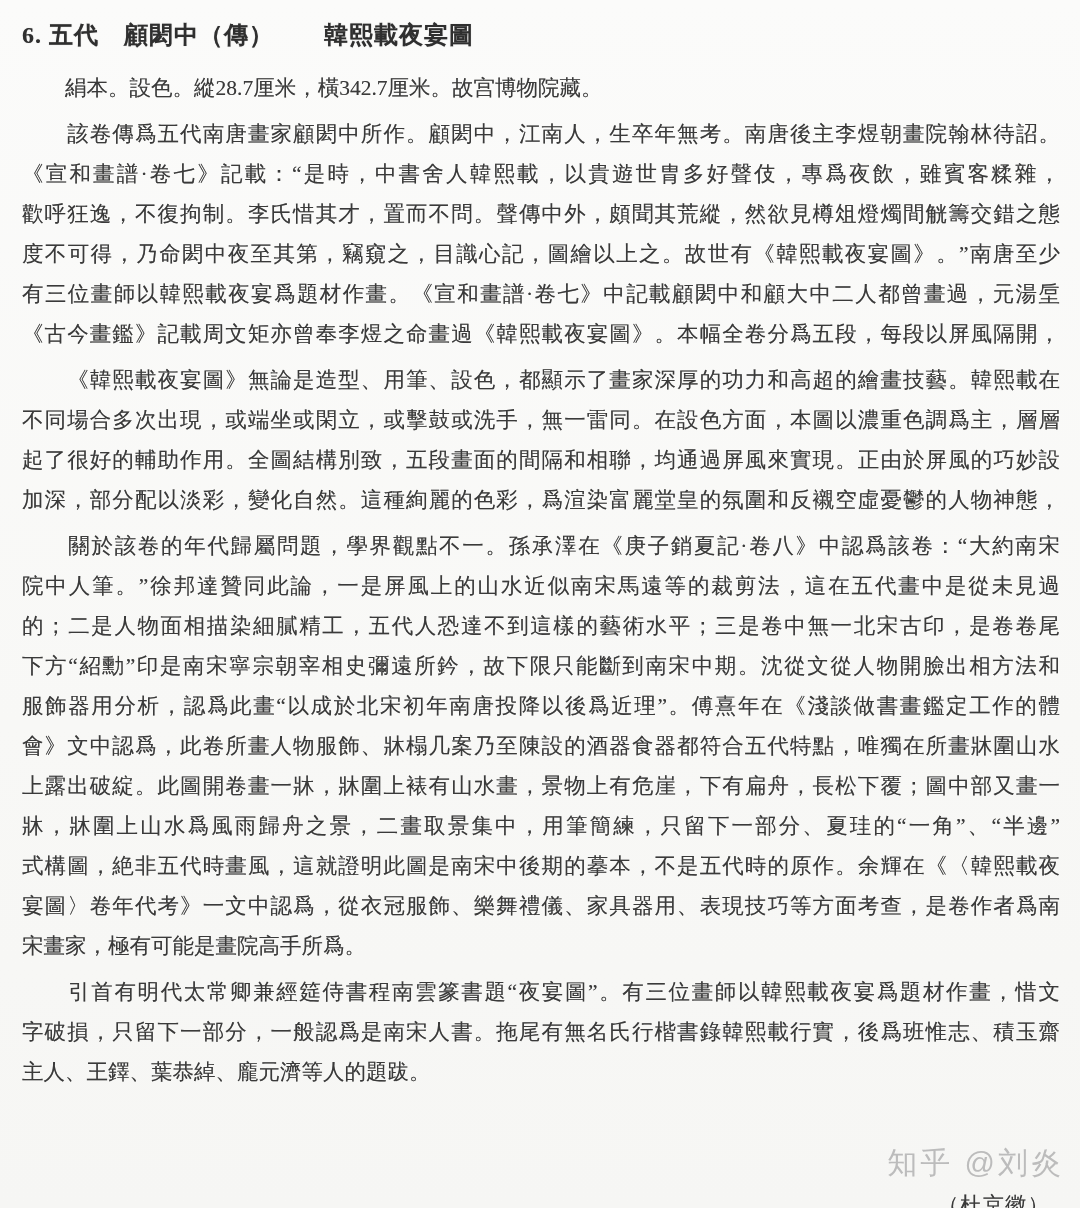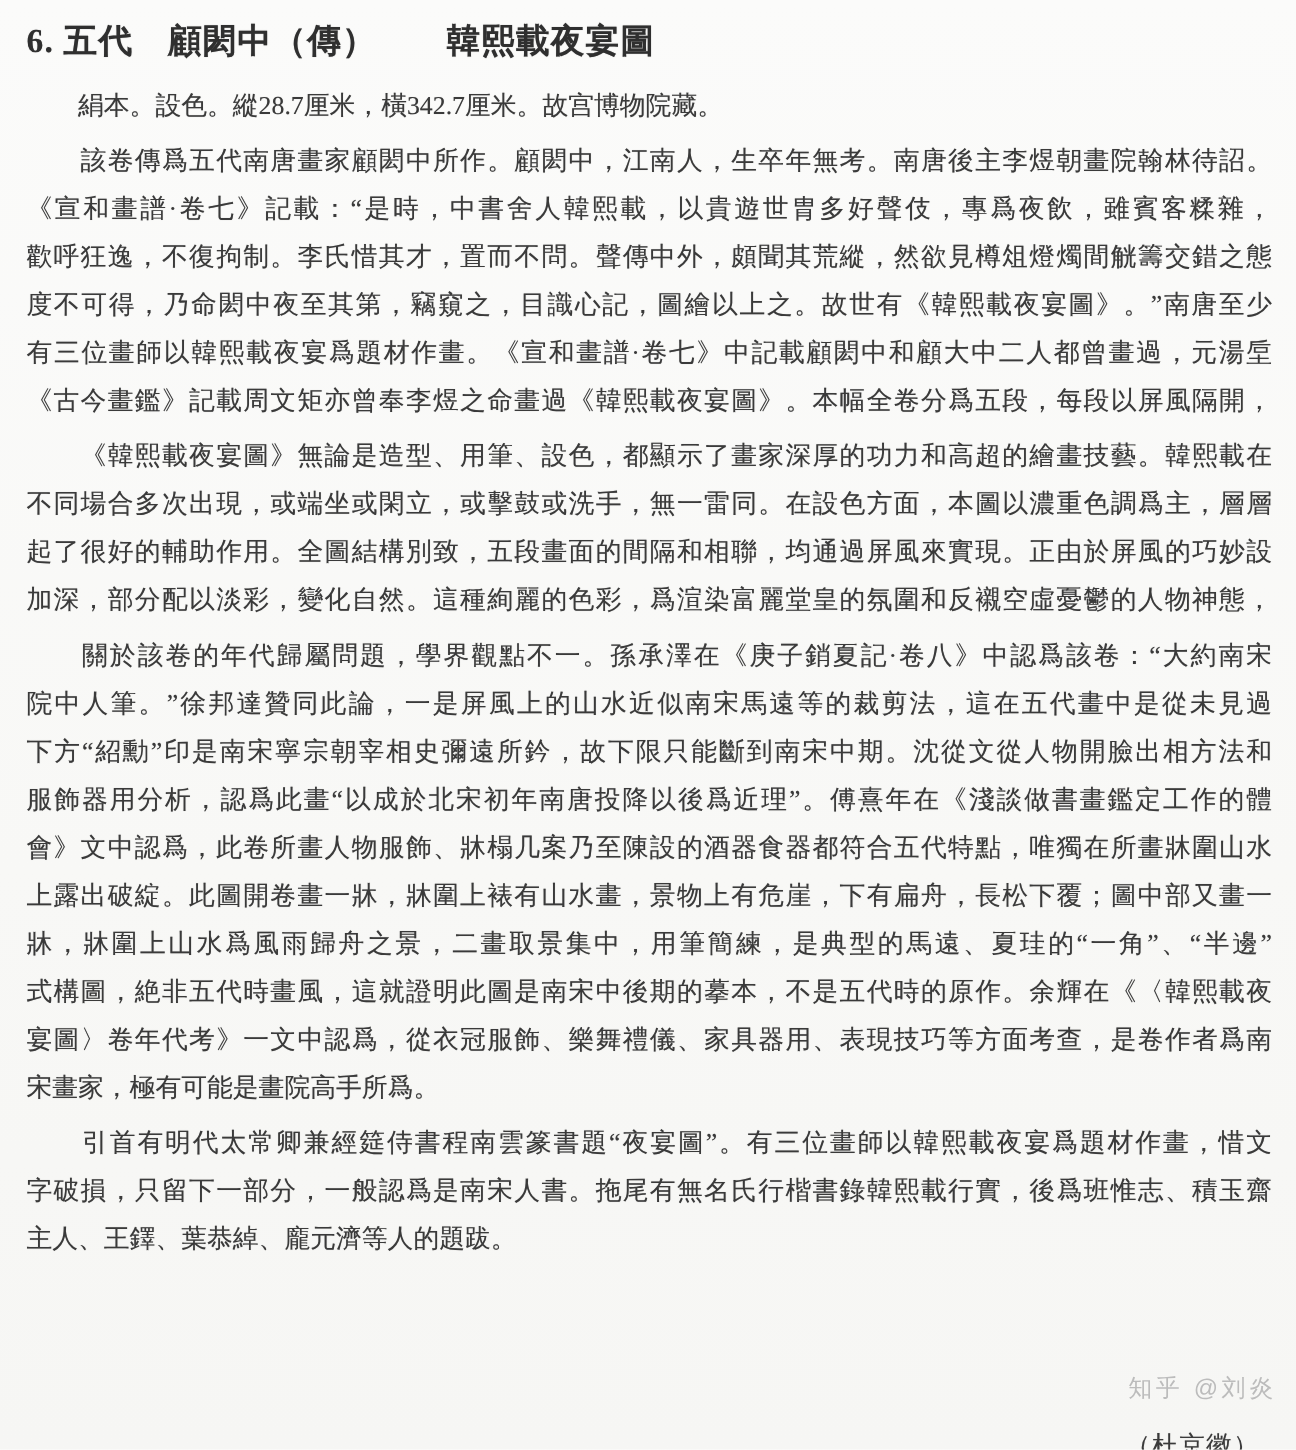--- a/index.html
+++ b/index.html
@@ -8,21 +8,21 @@
     width: 1080px;
     height: 1208px;
     overflow: hidden;
     background: linear-gradient(180deg, #fbfbfa 0%, #f8f8f6 60%, #f6f6f4 100%);
     font-family: "Liberation Serif", "DejaVu Serif", serif;
   }
   .doc {
     padding: 14px 20px 0 22px;
   }
   .doc-title {
-    font-size: 28px;
+    font-size: 24px;
     font-weight: 700;
     color: #2f2f2f;
     line-height: 42px;
     letter-spacing: 1px;
     margin: 0 0 12px 0;
     text-shadow: 0 0 0.7px rgba(47,47,47,0.5);
   }
   .body-text { }
   .para { margin: 0 0 6px 0; }
   .line {
@@ -39,21 +39,21 @@
   }
   .line.last {
     text-align: center;
     text-align-last: left;
   }
   .watermark {
     position: absolute;
     top: 1143px;
     right: 16px;
     font-family: "Liberation Sans", "DejaVu Sans", sans-serif;
-    font-size: 20px;
+    font-size: 30px;
     letter-spacing: 3px;
     color: #bcbcbc;
   }
   .author-credit {
     position: absolute;
     top: 1190px;
     right: 30px;
     font-size: 21.5px;
     color: #3a3a3a;
     letter-spacing: 1px;
@@ -80,25 +80,26 @@
         </div>
         <div class="para">
           <div class="line">　　《韓熙載夜宴圖》無論是造型、用筆、設色，都顯示了畫家深厚的功力和高超的繪畫技藝。韓熙載在</div>
           <div class="line">不同場合多次出現，或端坐或閑立，或擊鼓或洗手，無一雷同。在設色方面，本圖以濃重色調爲主，層層</div>
           <div class="line">起了很好的輔助作用。全圖結構別致，五段畫面的間隔和相聯，均通過屏風來實現。正由於屏風的巧妙設</div>
           <div class="line">加深，部分配以淡彩，變化自然。這種絢麗的色彩，爲渲染富麗堂皇的氛圍和反襯空虛憂鬱的人物神態，</div>
         </div>
         <div class="para">
           <div class="line">　　關於該卷的年代歸屬問題，學界觀點不一。孫承澤在《庚子銷夏記·卷八》中認爲該卷：“大約南宋</div>
           <div class="line">院中人筆。”徐邦達贊同此論，一是屏風上的山水近似南宋馬遠等的裁剪法，這在五代畫中是從未見過</div>
+          <div class="line">的；二是人物面相描染細膩精工，五代人恐達不到這樣的藝術水平；三是卷中無一北宋古印，是卷卷尾</div>
           <div class="line">下方“紹勳”印是南宋寧宗朝宰相史彌遠所鈐，故下限只能斷到南宋中期。沈從文從人物開臉出相方法和</div>
           <div class="line">服飾器用分析，認爲此畫“以成於北宋初年南唐投降以後爲近理”。傅熹年在《淺談做書畫鑑定工作的體</div>
           <div class="line">會》文中認爲，此卷所畫人物服飾、牀榻几案乃至陳設的酒器食器都符合五代特點，唯獨在所畫牀圍山水</div>
           <div class="line">上露出破綻。此圖開卷畫一牀，牀圍上裱有山水畫，景物上有危崖，下有扁舟，長松下覆；圖中部又畫一</div>
-          <div class="line">牀，牀圍上山水爲風雨歸舟之景，二畫取景集中，用筆簡練，是典型的馬遠、夏珪的“一角”、“半邊”</div>
+          <div class="line">牀，牀圍上山水爲風雨歸舟之景，二畫取景集中，用筆簡練，只留下一部分、夏珪的“一角”、“半邊”</div>
           <div class="line">式構圖，絶非五代時畫風，這就證明此圖是南宋中後期的摹本，不是五代時的原作。余輝在《〈韓熙載夜</div>
           <div class="line">宴圖〉卷年代考》一文中認爲，從衣冠服飾、樂舞禮儀、家具器用、表現技巧等方面考查，是卷作者爲南</div>
           <div class="line last">宋畫家，極有可能是畫院高手所爲。</div>
         </div>
         <div class="para">
           <div class="line">　　引首有明代太常卿兼經筵侍書程南雲篆書題“夜宴圖”。有三位畫師以韓熙載夜宴爲題材作畫，惜文</div>
           <div class="line">字破損，只留下一部分，一般認爲是南宋人書。拖尾有無名氏行楷書錄韓熙載行實，後爲班惟志、積玉齋</div>
           <div class="line last">主人、王鐸、葉恭綽、龐元濟等人的題跋。</div>
         </div>
       </div>

